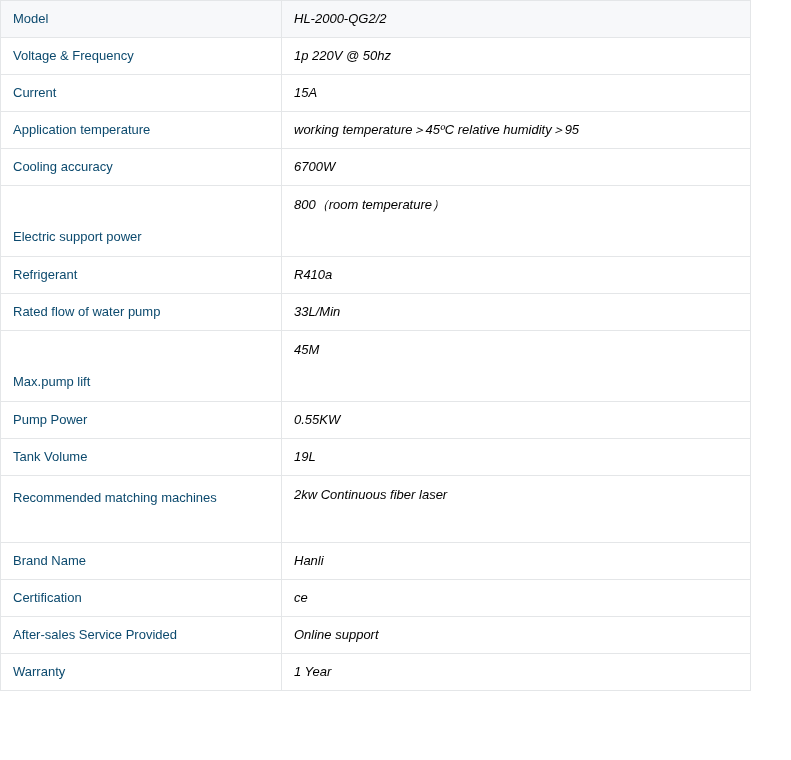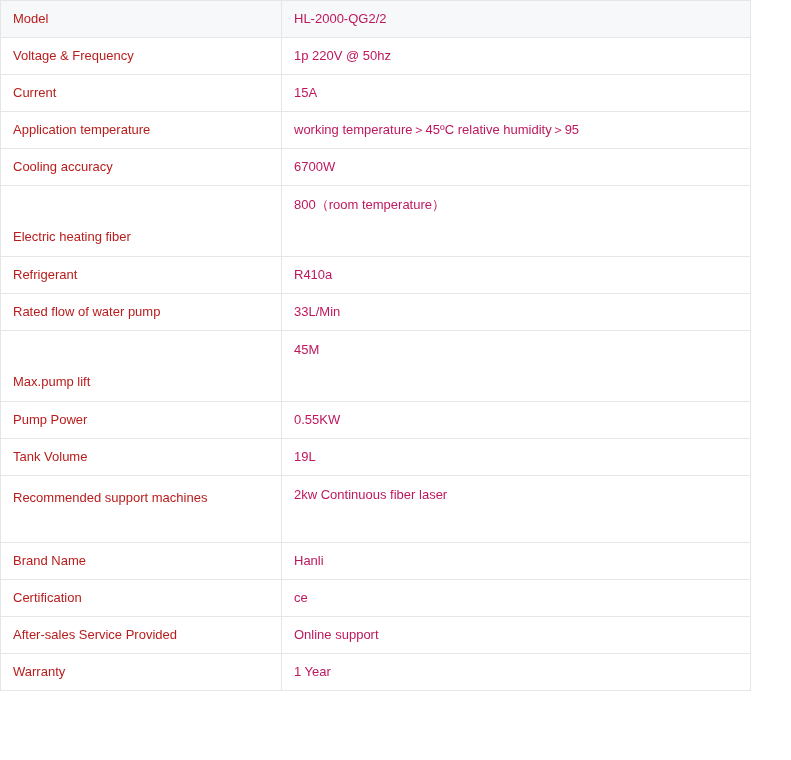--- a/index.html
+++ b/index.html
@@ -45,24 +45,25 @@
     padding: 0 12px;
     font-size: 13px;
     line-height: 20px;
     color: #444444;
     vertical-align: middle;
     word-wrap: break-word;
     overflow-wrap: break-word;
   }
 
   table.spec-table td.cell-label {
-    color: #b91c1c;
+    color: #0c4a6e;
   }
   table.spec-table td.cell-value {
-    color: #be185d;
+    color: #000000;
+    font-style: italic;
   }
 
   
   tr.row-std td { height: 36px; }
 
   
   tr.row-tall td { height: 61px; }
   tr.row-tall td.cell-label {
     vertical-align: bottom;
     padding-bottom: 9px;
@@ -108,21 +109,21 @@
         </tr>
         <tr class="row-std">
           <td class="cell-label">Application temperature</td>
           <td class="cell-value">working temperature＞45ºC relative humidity＞95</td>
         </tr>
         <tr class="row-std">
           <td class="cell-label">Cooling accuracy</td>
           <td class="cell-value">6700W</td>
         </tr>
         <tr class="row-tall">
-          <td class="cell-label">Electric heating fiber</td>
+          <td class="cell-label">Electric support power</td>
           <td class="cell-value">800（room temperature）</td>
         </tr>
         <tr class="row-std">
           <td class="cell-label">Refrigerant</td>
           <td class="cell-value">R410a</td>
         </tr>
         <tr class="row-std">
           <td class="cell-label">Rated flow of water pump</td>
           <td class="cell-value">33L/Min</td>
         </tr>
@@ -132,21 +133,21 @@
         </tr>
         <tr class="row-std">
           <td class="cell-label">Pump Power</td>
           <td class="cell-value">0.55KW</td>
         </tr>
         <tr class="row-std">
           <td class="cell-label">Tank Volume</td>
           <td class="cell-value">19L</td>
         </tr>
         <tr class="row-wrap">
-          <td class="cell-label">Recommended support machines</td>
+          <td class="cell-label">Recommended matching machines</td>
           <td class="cell-value">2kw Continuous fiber laser</td>
         </tr>
         <tr class="row-std">
           <td class="cell-label">Brand Name</td>
           <td class="cell-value">Hanli</td>
         </tr>
         <tr class="row-std">
           <td class="cell-label">Certification</td>
           <td class="cell-value">ce</td>
         </tr>

